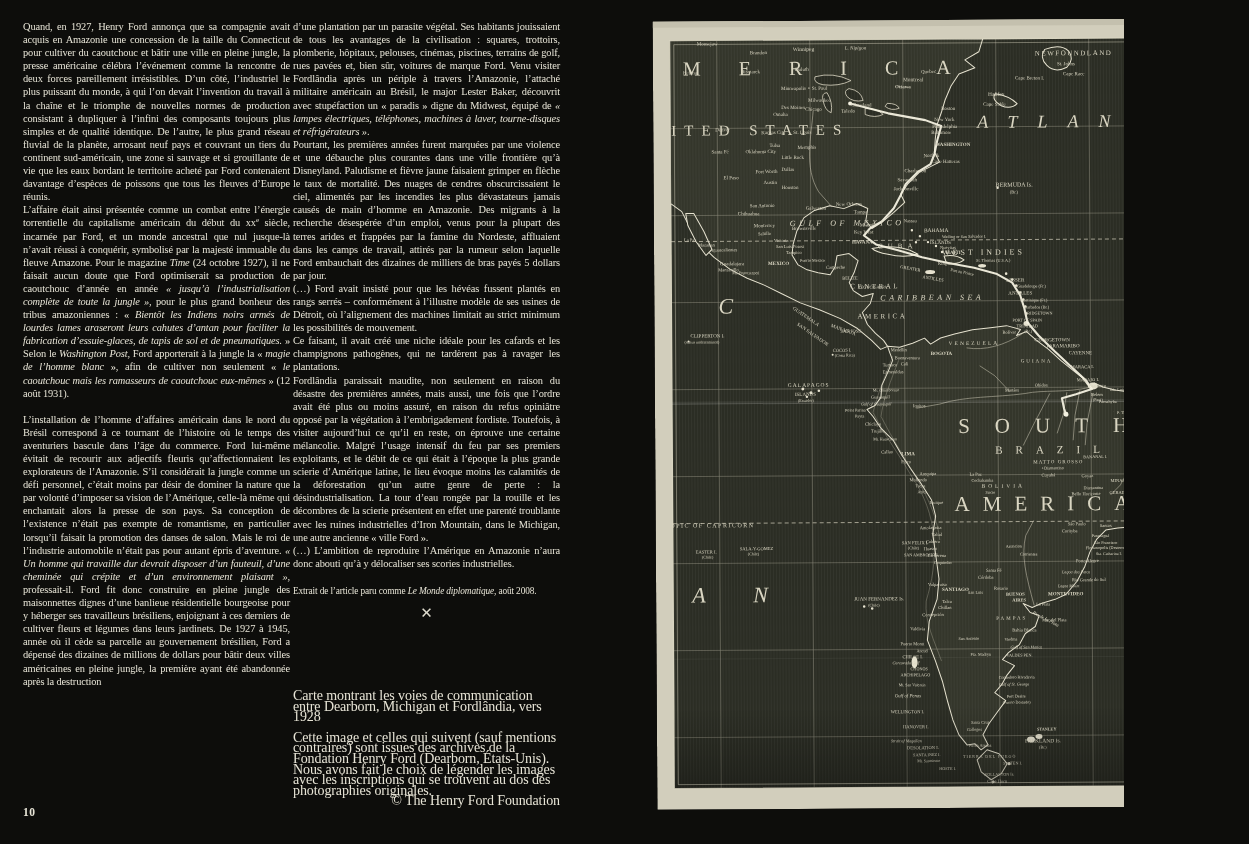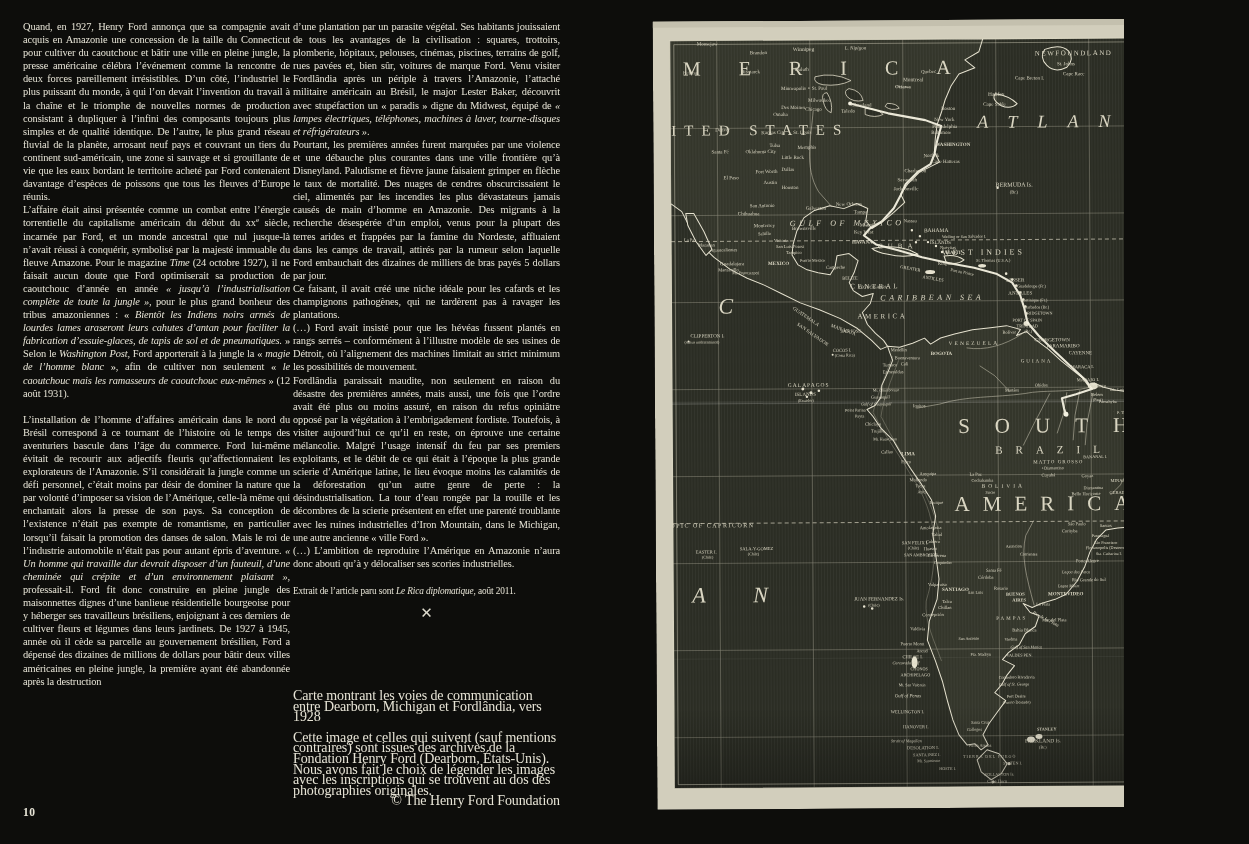--- a/index.html
+++ b/index.html
@@ -38,25 +38,25 @@
   <section>
     <div class="col col1">
       <p class="body-p"><span>Quand, en 1927, Henry Ford annonça que sa compagnie avait acquis en Amazonie une concession de la taille du Connecticut pour cultiver du caoutchouc et bâtir une ville en pleine jungle, la presse américaine célébra l’événement comme la rencontre de deux forces pareillement irrésistibles. D’un côté, l’industriel le plus puissant du monde, à qui l’on devait l’invention du travail à la chaîne et le triomphe de nouvelles normes de production consistant à dupliquer à l’infini des composants toujours plus simples et de qualité identique. De l’autre, le plus grand réseau fluvial de la planète, arrosant neuf pays et couvrant un tiers du continent sud-américain, une zone si sauvage et si grouillante de vie que les eaux bordant le territoire acheté par Ford contenaient davantage d’espèces de poissons que tous les fleuves d’Europe réunis.</span></p>
       <p class="body-p"><span>L’affaire était ainsi présentée comme un combat entre l’énergie torrentielle du capitalisme américain du début du xx</span><span class="sup">e</span><span> siècle, incarnée par Ford, et un monde ancestral que nul jusque-là n’avait réussi à conquérir, symbolisé par la majesté immuable du fleuve Amazone. Pour le magazine </span><span class="i">Time</span><span> (24 octobre 1927), il ne faisait aucun doute que Ford optimiserait sa production de caoutchouc d’année en année </span><span class="i">« jusqu’à l’industrialisation complète de toute la jungle »</span><span>, pour le plus grand bonheur des tribus amazoniennes : « </span><span class="i">Bientôt les Indiens noirs armés de lourdes lames araseront leurs cahutes d’antan pour faciliter la fabrication d’essuie-glaces, de tapis de sol et de pneumatiques.</span><span> » Selon le </span><span class="i">Washington Post</span><span>, Ford apporterait à la jungle la « </span><span class="i">magie de l’homme blanc</span><span> », afin de cultiver non seulement « </span><span class="i">le caoutchouc mais les ramasseurs de caoutchouc eux-mêmes</span><span> » (12 août 1931).</span></p>
       <p class="body-p gap-top"><span>L’installation de l’homme d’affaires américain dans le nord du Brésil correspond à ce tournant de l’histoire où le temps des aventuriers bascule dans l’âge du commerce. Ford lui-même évitait de recourir aux adjectifs fleuris qu’affectionnaient les explorateurs de l’Amazonie. S’il considérait la jungle comme un défi personnel, c’était moins par désir de dominer la nature que par volonté d’imposer sa vision de l’Amérique, celle-là même qui enchantait alors la presse de son pays. Sa conception de l’existence n’était pas exempte de romantisme, en particulier lorsqu’il faisait la promotion des danses de salon. Mais le roi de l’industrie automobile n’était pas pour autant épris d’aventure. </span><span class="i">« Un homme qui travaille dur devrait disposer d’un fauteuil, d’une cheminée qui crépite et d’un environnement plaisant »</span><span>, professait-il. Ford fit donc construire en pleine jungle des maisonnettes dignes d’une banlieue résidentielle bourgeoise pour y héberger ses travailleurs brésiliens, enjoignant à ces derniers de cultiver fleurs et légumes dans leurs jardinets. De 1927 à 1945, année où il cède sa parcelle au gouvernement brésilien, Ford a dépensé des dizaines de millions de dollars pour bâtir deux villes américaines en pleine jungle, la première ayant été abandonnée après la destruction</span></p>
     </div>
 
     <div class="col col2">
       <p class="body-p"><span>d’une plantation par un parasite végétal. Ses habitants jouissaient de tous les avantages de la civilisation : squares, trottoirs, plomberie, hôpitaux, pelouses, cinémas, piscines, terrains de golf, rues pavées et, bien sûr, voitures de marque Ford. Venu visiter Fordlândia après un périple à travers l’Amazonie, l’attaché militaire américain au Brésil, le major Lester Baker, découvrit avec stupéfaction un « paradis » digne du Midwest, équipé de </span><span class="i">« lampes électriques, téléphones, machines à laver, tourne-disques et réfrigérateurs »</span><span>.</span></p>
       <p class="body-p"><span>Pourtant, les premières années furent marquées par une violence et une débauche plus courantes dans une ville frontière qu’à Disneyland. Paludisme et fièvre jaune faisaient grimper en flèche le taux de mortalité. Des nuages de cendres obscurcissaient le ciel, alimentés par les incendies les plus dévastateurs jamais causés de main d’homme en Amazonie. Des migrants à la recherche désespérée d’un emploi, venus pour la plupart des terres arides et frappées par la famine du Nordeste, affluaient dans les camps de travail, attirés par la rumeur selon laquelle Ford embauchait des dizaines de milliers de bras payés 5 dollars par jour.</span></p>
+      <p class="body-p"><span>(…) Ford avait insisté pour que les hévéas fussent plantés en rangs serrés – conformément à l’illustre modèle de ses usines de Détroit, où l’alignement des machines limitait au strict minimum les possibilités de mouvement.</span></p>
       <p class="body-p"><span>Ce faisant, il avait créé une niche idéale pour les cafards et les champignons pathogènes, qui ne tardèrent pas à ravager les plantations.</span></p>
-      <p class="body-p"><span>(…) Ford avait insisté pour que les hévéas fussent plantés en rangs serrés – conformément à l’illustre modèle de ses usines de Détroit, où l’alignement des machines limitait au strict minimum les possibilités de mouvement.</span></p>
       <p class="body-p"><span>Fordlândia paraissait maudite, non seulement en raison du désastre des premières années, mais aussi, une fois que l’ordre avait été plus ou moins assuré, en raison du refus opiniâtre opposé par la végétation à l’embrigadement fordiste. Toutefois, à visiter aujourd’hui ce qu’il en reste, on éprouve une certaine mélancolie. Malgré l’usage intensif du feu par ses premiers exploitants, et le débit de ce qui était à l’époque la plus grande scierie d’Amérique latine, le lieu évoque moins les calamités de la déforestation qu’un autre genre de perte : la désindustrialisation. La tour d’eau rongée par la rouille et les décombres de la scierie présentent en effet une parenté troublante avec les ruines industrielles d’Iron Mountain, dans le Michigan, une autre ancienne « ville Ford ».</span></p>
       <p class="body-p"><span>(…) L’ambition de reproduire l’Amérique en Amazonie n’aura donc abouti qu’à y délocaliser ses scories industrielles.</span></p>
-      <p class="source-note"><span>Extrait de l’article paru sont </span><span class="i">Le Rica diplomatique</span><span>, août 2011.</span></p>
+      <p class="source-note"><span>Extrait de l’article paru comme </span><span class="i">Le Monde diplomatique</span><span>, août 2008.</span></p>
       <div class="ornament">✕</div>
     </div>
 
     <div class="caption-block">
       <p class="caption-p"><span>Carte montrant les voies de communication entre Dearborn, Michigan et Fordlândia, vers 1928</span></p>
       <p class="credits-p"><span>Cette image et celles qui suivent (sauf mentions contraires) sont issues des archives de la Fondation Henry Ford (Dearborn, États-Unis). Nous avons fait le choix de légender les images avec les inscriptions qui se trouvent au dos des photographies originales.</span></p>
       <p class="copyright-p">© The Henry Ford Foundation</p>
     </div>
 
     <div class="pageno pageno-left">10</div>

